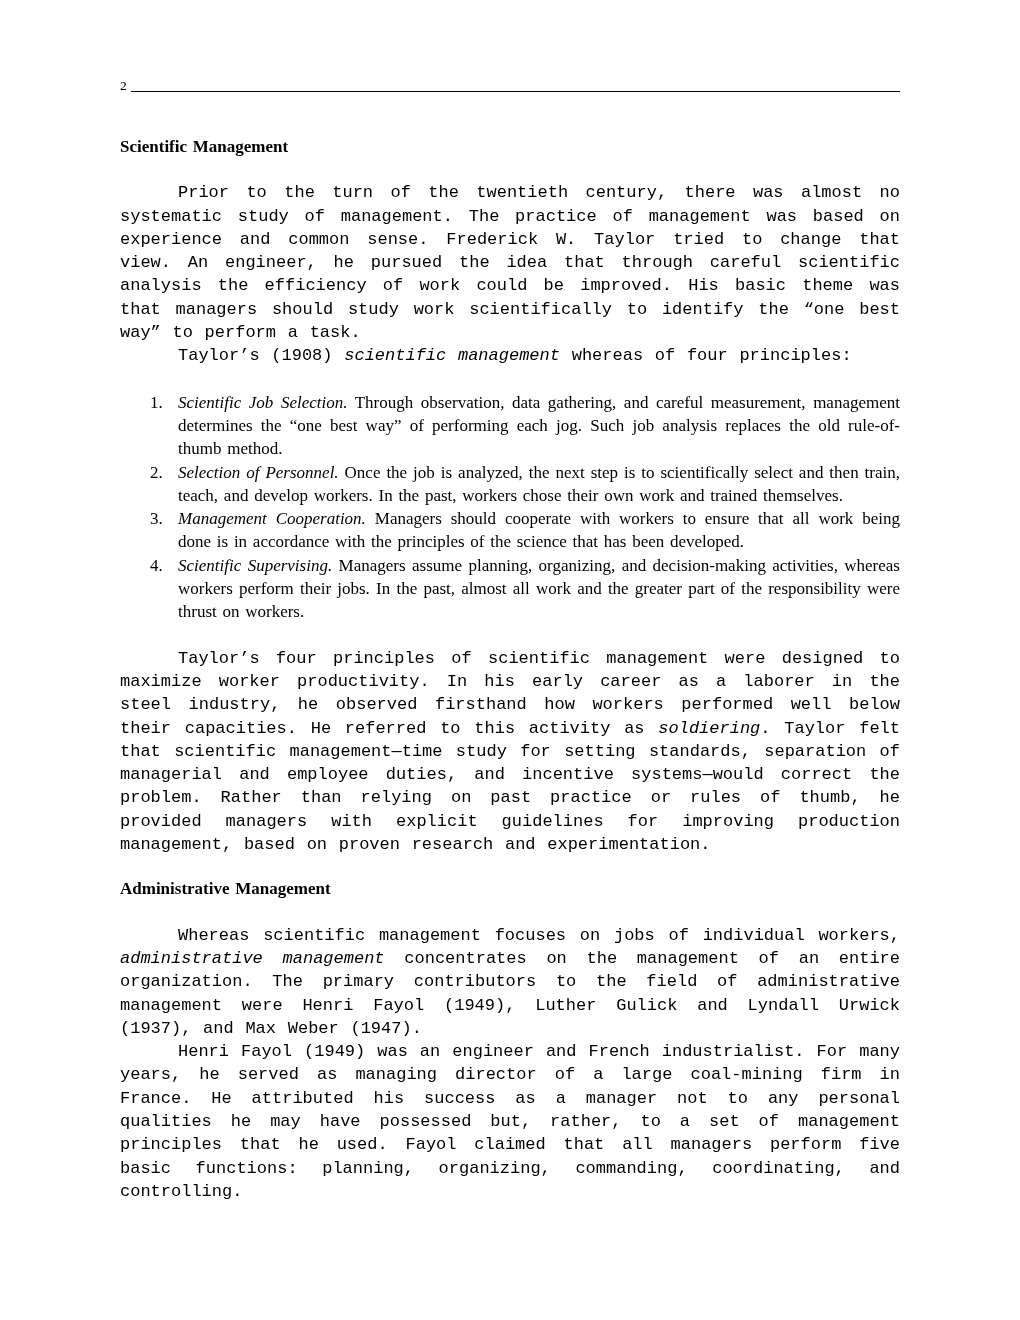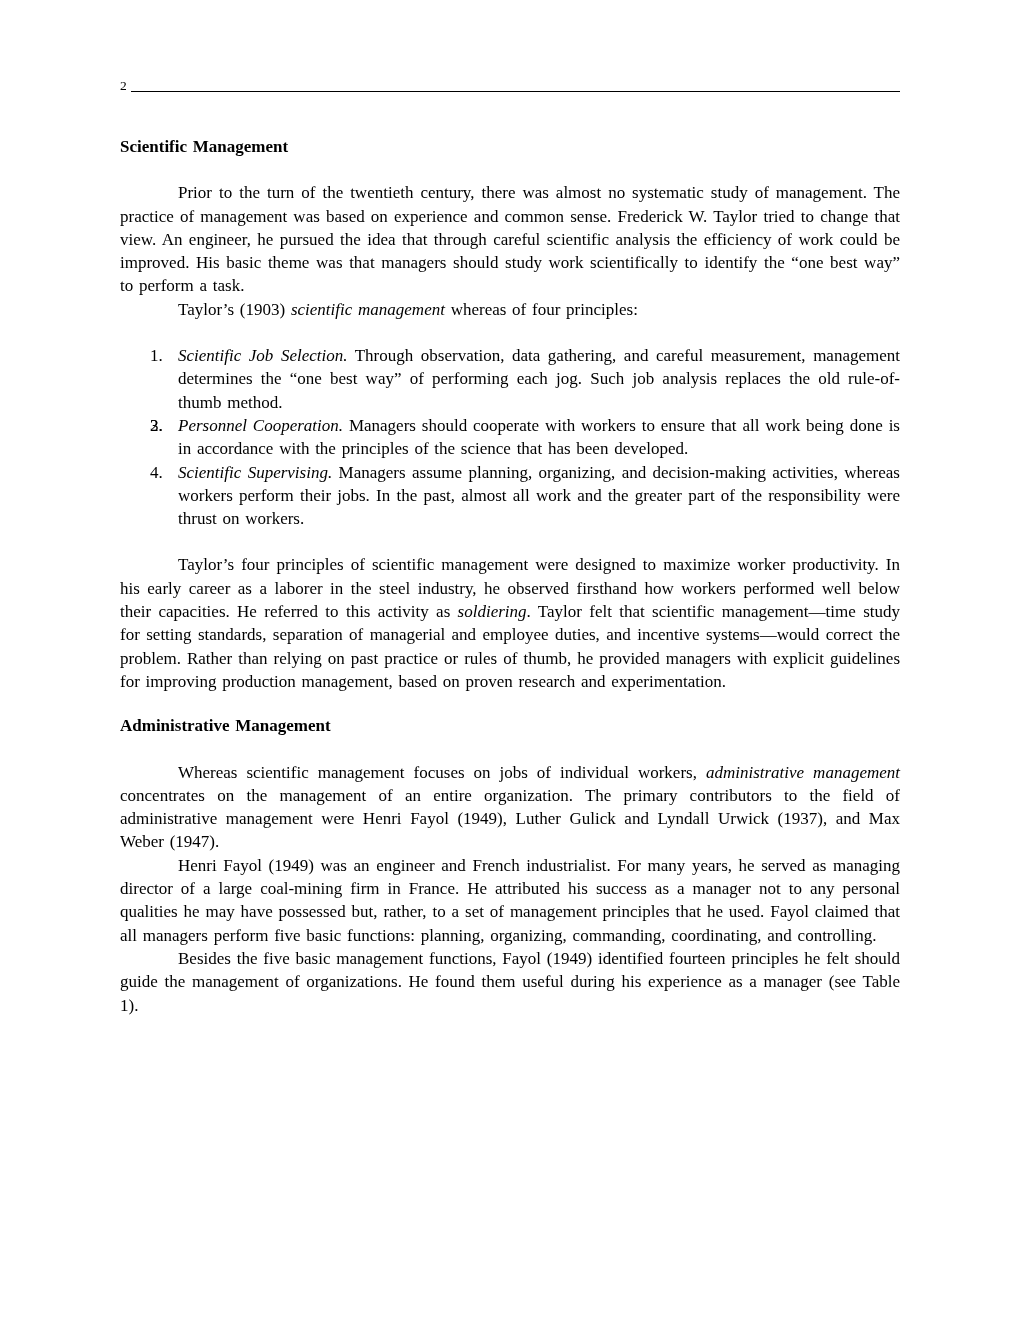--- a/index.html
+++ b/index.html
@@ -33,20 +33,21 @@
   .section-heading {
     font-size: 17px;
     font-weight: bold;
     line-height: 23.3px;
     margin: 0 0 23px 0;
   }
   .section-heading.spaced-top { margin-top: 21px; }
   .para {
     text-align: justify;
     text-align-last: left;
+    font-family: Liberation Mono, monospace;
   }
   .para.indent { text-indent: 58px; }
   .numbered-list { margin: 23px 0; }
   .list-item {
     position: relative;
     padding-left: 58px;
     text-align: justify;
     text-align-last: left;
   }
   .list-item .num {
@@ -64,46 +65,46 @@
   <div class="page-header">
     <span>2</span>
     <span class="rule"></span>
   </div>
 
   <div>
     <h2 class="section-heading">Scientific Management</h2>
 
     <p class="para indent"><span>Prior to the turn of the twentieth century, there was almost no systematic study of management.  The practice of management was based on experience and common sense.  Frederick W. Taylor tried to change that view.  An engineer, he pursued the idea that through careful scientific analysis the efficiency of work could be improved.  His basic theme was that managers should study work scientifically to identify the “one best way” to perform a task.</span></p>
 
-    <p class="para indent"><span>Taylor’s (1903) </span><em>scientific management</em><span> whereas of four principles:</span></p>
+    <p class="para indent"><span>Taylor’s (1908) </span><em>scientific management</em><span> whereas of four principles:</span></p>
 
     <div class="numbered-list">
       <div class="list-item">
         <span class="num">1.</span>
         <span><em>Scientific Job Selection.</em><span>  Through observation, data gathering, and careful measurement, management determines the “one best way” of performing each jog.  Such job analysis replaces the old rule-of-thumb method.</span></span>
       </div>
       <div class="list-item">
         <span class="num">2.</span>
+        <span><em>Selection of Personnel.</em><span>  Once the job is analyzed, the next step is to scientifically select and then train, teach, and develop workers.  In the past, workers chose their own work and trained themselves.</span></span>
       </div>
       <div class="list-item">
         <span class="num">3.</span>
-        <span><em>Personnel Cooperation.</em><span>  Managers should cooperate with workers to ensure that all work being done is in accordance with the principles of the science that has been developed.</span></span>
+        <span><em>Management Cooperation.</em><span>  Managers should cooperate with workers to ensure that all work being done is in accordance with the principles of the science that has been developed.</span></span>
       </div>
       <div class="list-item">
         <span class="num">4.</span>
         <span><em>Scientific Supervising.</em><span>  Managers assume planning, organizing, and decision-making activities, whereas workers perform their jobs.  In the past, almost all work and the greater part of the responsibility were thrust on workers.</span></span>
       </div>
     </div>
 
     <p class="para indent"><span>Taylor’s four principles of scientific management were designed to maximize worker productivity.  In his early career as a laborer in the steel industry, he observed firsthand how workers performed well below their capacities.  He referred to this activity as </span><em>soldiering</em><span>.  Taylor felt that scientific management—time study for setting standards, separation of managerial and employee duties, and incentive systems—would correct the problem.  Rather than relying on past practice or rules of thumb, he provided managers with explicit guidelines for improving production management, based on proven research and experimentation.</span></p>
   </div>
 
   <div>
     <h2 class="section-heading spaced-top">Administrative Management</h2>
 
     <p class="para indent"><span>Whereas scientific management focuses on jobs of individual workers, </span><em>administrative management</em><span> concentrates on the management of an entire organization.  The primary contributors to the field of administrative management were Henri Fayol (1949), Luther Gulick and Lyndall Urwick (1937), and Max Weber (1947).</span></p>
 
     <p class="para indent"><span>Henri Fayol (1949) was an engineer and French industrialist.  For many years, he served as managing director of a large coal-mining firm in France.  He attributed his success as a manager not to any personal qualities he may have possessed but, rather, to a set of management principles that he used.  Fayol claimed that all managers perform five basic functions: planning, organizing, commanding, coordinating, and controlling.</span></p>
 
-    <p class="para indent"><span>Besides the five basic management functions, Fayol (1949) identified fourteen principles he felt should guide the management of organizations.  He found them useful during his experience as a manager (see Table 1).</span></p>
   </div>
 
 </div>
 
 </body></html>

